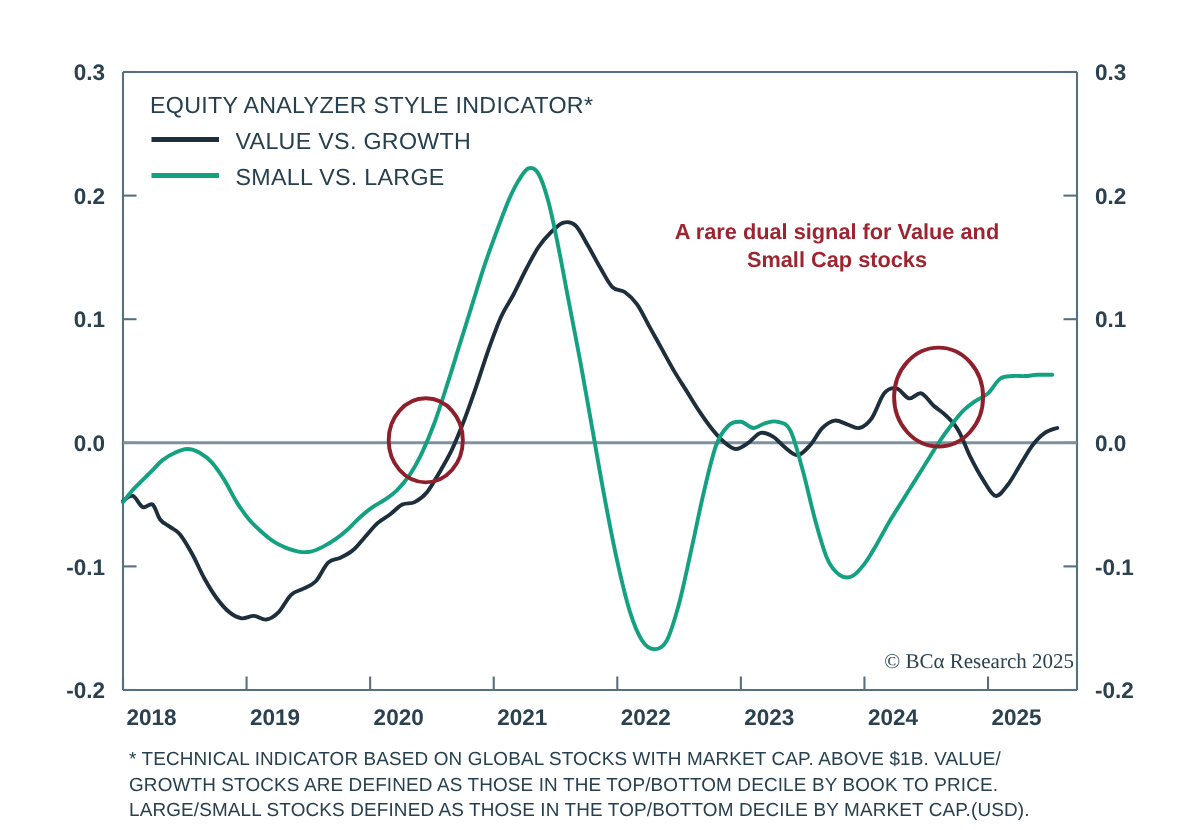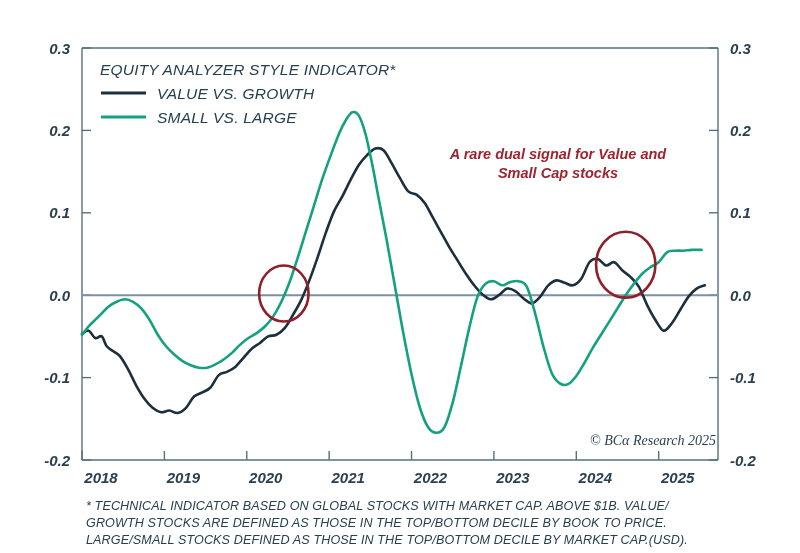--- a/index.html
+++ b/index.html
@@ -14,21 +14,20 @@
     font-family: "Liberation Sans", sans-serif;
     color: #2b3f4e;
     position: relative;
   }
   #chart-root {
     position: absolute;
     left: 0;
     top: 0;
     width: 800px;
     height: 553px;
-    font-style: italic;
   }
   svg.chart-svg {
     display: block;
     width: 800px;
     height: 553px;
   }
   .axis-line {
     stroke: #56707f;
     stroke-width: 1.4;
     fill: none;

